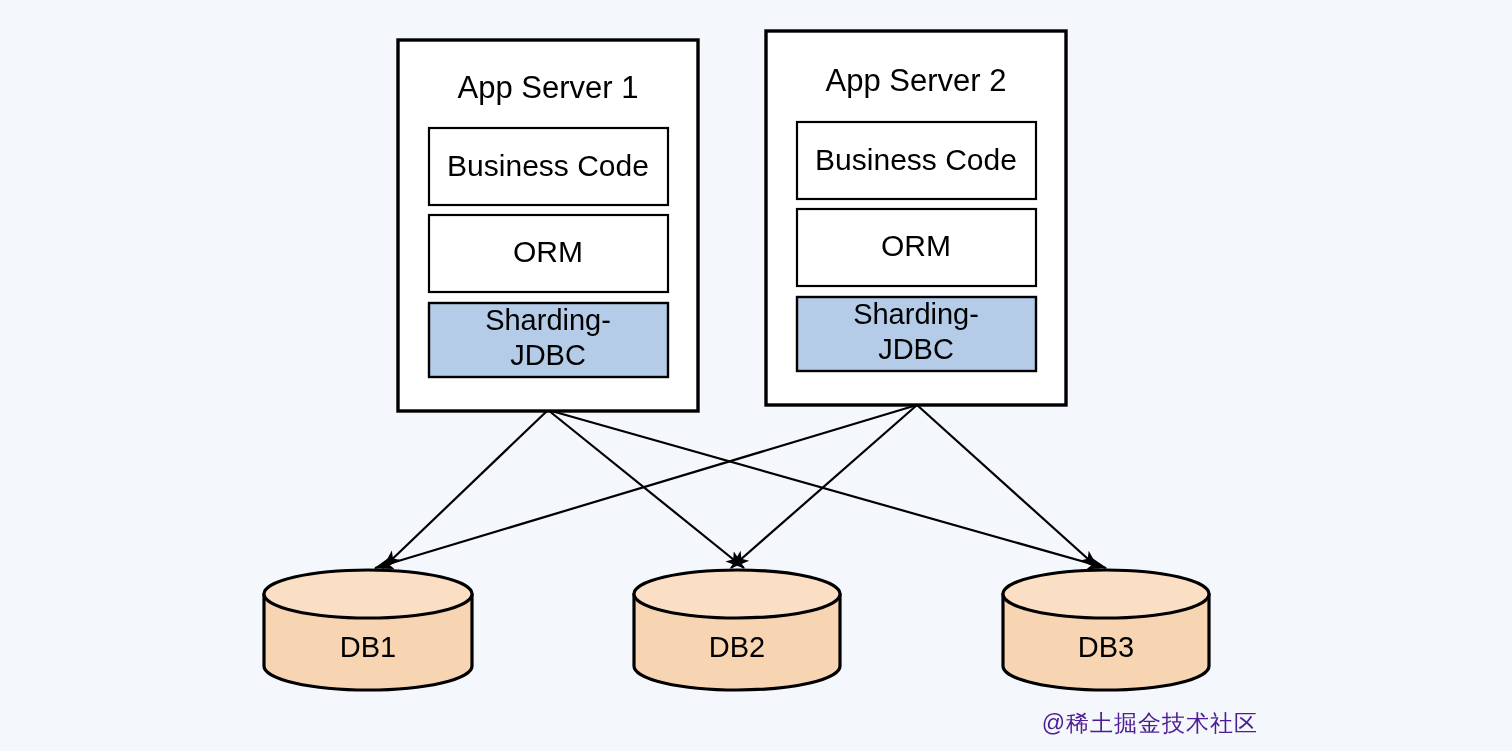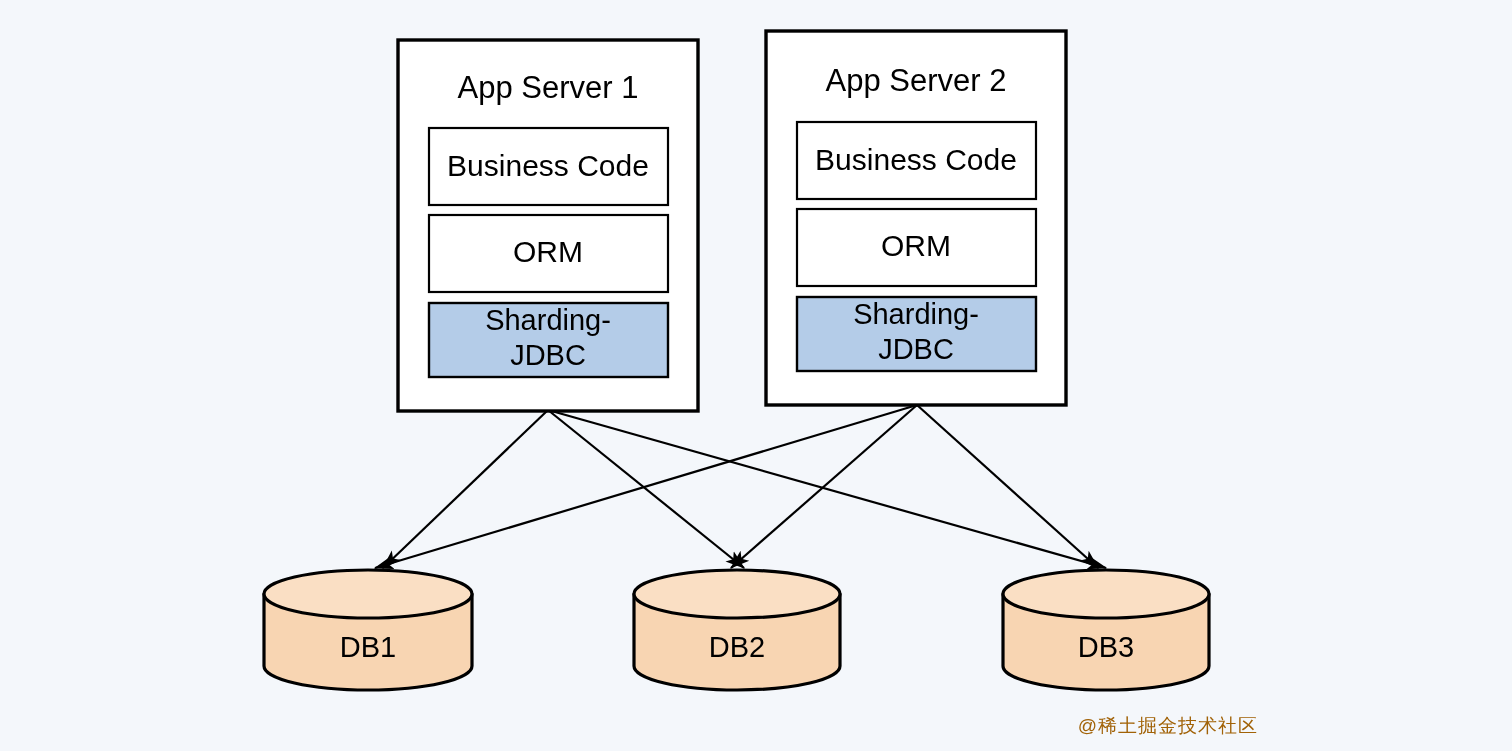--- a/index.html
+++ b/index.html
@@ -69,22 +69,22 @@
   .link-line {
     stroke: #000000;
     stroke-width: 2.2;
     fill: none;
   }
   .watermark {
     position: absolute;
     right: 18px;
     bottom: 12px;
     font-family: "Liberation Sans", sans-serif;
-    font-size: 19px;
-    color: #a16207;
+    font-size: 23px;
+    color: #4c1d95;
     letter-spacing: 1px;
     white-space: nowrap;
   }
 </style>
 </head>
 <body>
 
 <div id="diagram-root">
   <svg id="architecture-svg" viewBox="0 0 1512 751" xmlns="http://www.w3.org/2000/svg">
     <defs>

